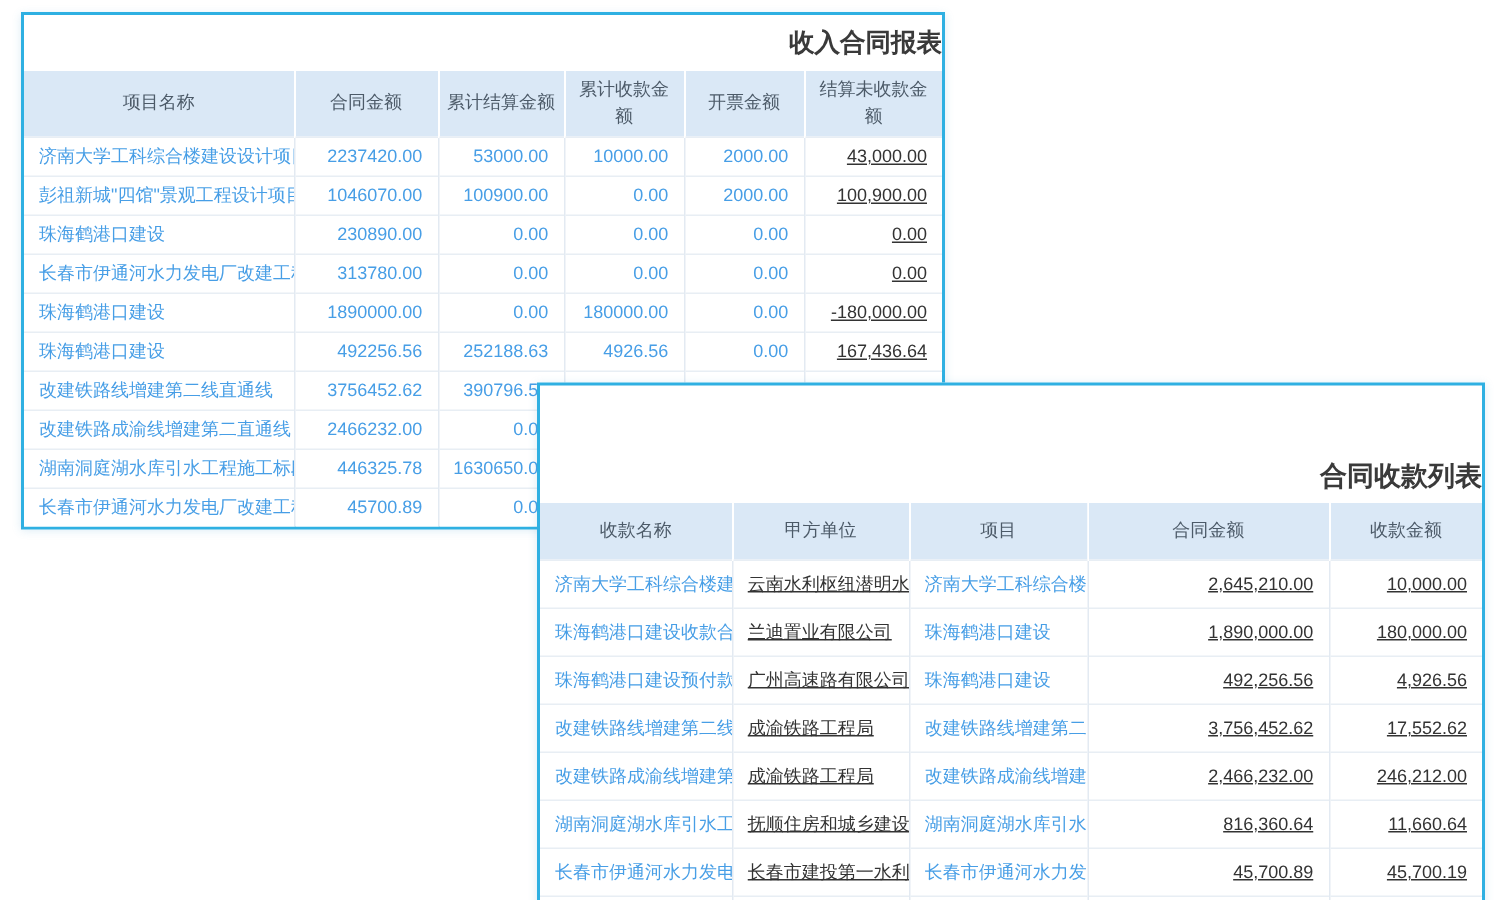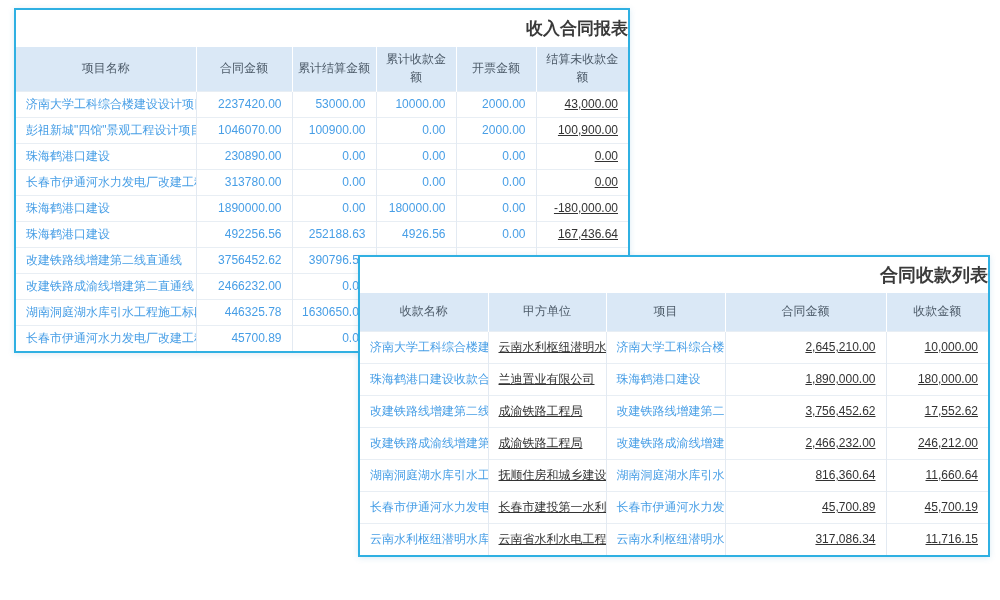--- a/index.html
+++ b/index.html
@@ -7,21 +7,21 @@
               font-family:"Liberation Sans","DejaVu Sans",sans-serif; }
   .stage { position:relative; width:1000px; height:600px; background:#fff; }
 
   .panel { position:absolute; background:#fff; border:2px solid #2fb0e2;
            box-shadow:0 1px 6px rgba(60,150,200,0.18); }
   .panel1 { left:14px; top:8px;  width:616px; z-index:1; }
   .panel2 { left:358px; top:255px; width:632px; z-index:2; }
 
   .panel-title { text-align:right; font-weight:bold; color:#3a3a3a; }
   .panel1 .panel-title { height:37px; line-height:37px; font-size:17px; }
-  .panel2 .panel-title { height:36px; line-height:36px; font-size:18px; }
+  .panel2 .panel-title { height:36px; line-height:36px; font-size:18px;margin-top:42px; }
 
   table { width:100%; border-collapse:collapse; table-layout:fixed; }
   td { overflow:hidden; white-space:nowrap; vertical-align:middle; font-size:12px; }
 
   thead td { background:#dae8f6; color:#4c5a68; text-align:center;
              border-left:1px solid #ffffff; white-space:normal; line-height:1.45;
              padding:0 5px; }
   thead td:first-child { border-left:none; }
   .panel1 thead td { height:44px; }
   .panel2 thead td { height:38px; }
@@ -175,20 +175,27 @@
           <td class="cell-right dark">10,000.00</td>
         </tr>
         <tr>
           <td class="cell-left link">珠海鹤港口建设收款合同</td>
           <td class="cell-left dark">兰迪置业有限公司</td>
           <td class="cell-left link">珠海鹤港口建设</td>
           <td class="cell-right dark">1,890,000.00</td>
           <td class="cell-right dark">180,000.00</td>
         </tr>
         <tr>
+          <td class="cell-left link">珠海鹤港口建设预付款</td>
+          <td class="cell-left dark">广州高速路有限公司</td>
+          <td class="cell-left link">珠海鹤港口建设</td>
+          <td class="cell-right dark">492,256.56</td>
+          <td class="cell-right dark">4,926.56</td>
+        </tr>
+        <tr>
           <td class="cell-left link">改建铁路线增建第二线...</td>
           <td class="cell-left dark">成渝铁路工程局</td>
           <td class="cell-left link">改建铁路线增建第二...</td>
           <td class="cell-right dark">3,756,452.62</td>
           <td class="cell-right dark">17,552.62</td>
         </tr>
         <tr>
           <td class="cell-left link">改建铁路成渝线增建第...</td>
           <td class="cell-left dark">成渝铁路工程局</td>
           <td class="cell-left link">改建铁路成渝线增建...</td>

